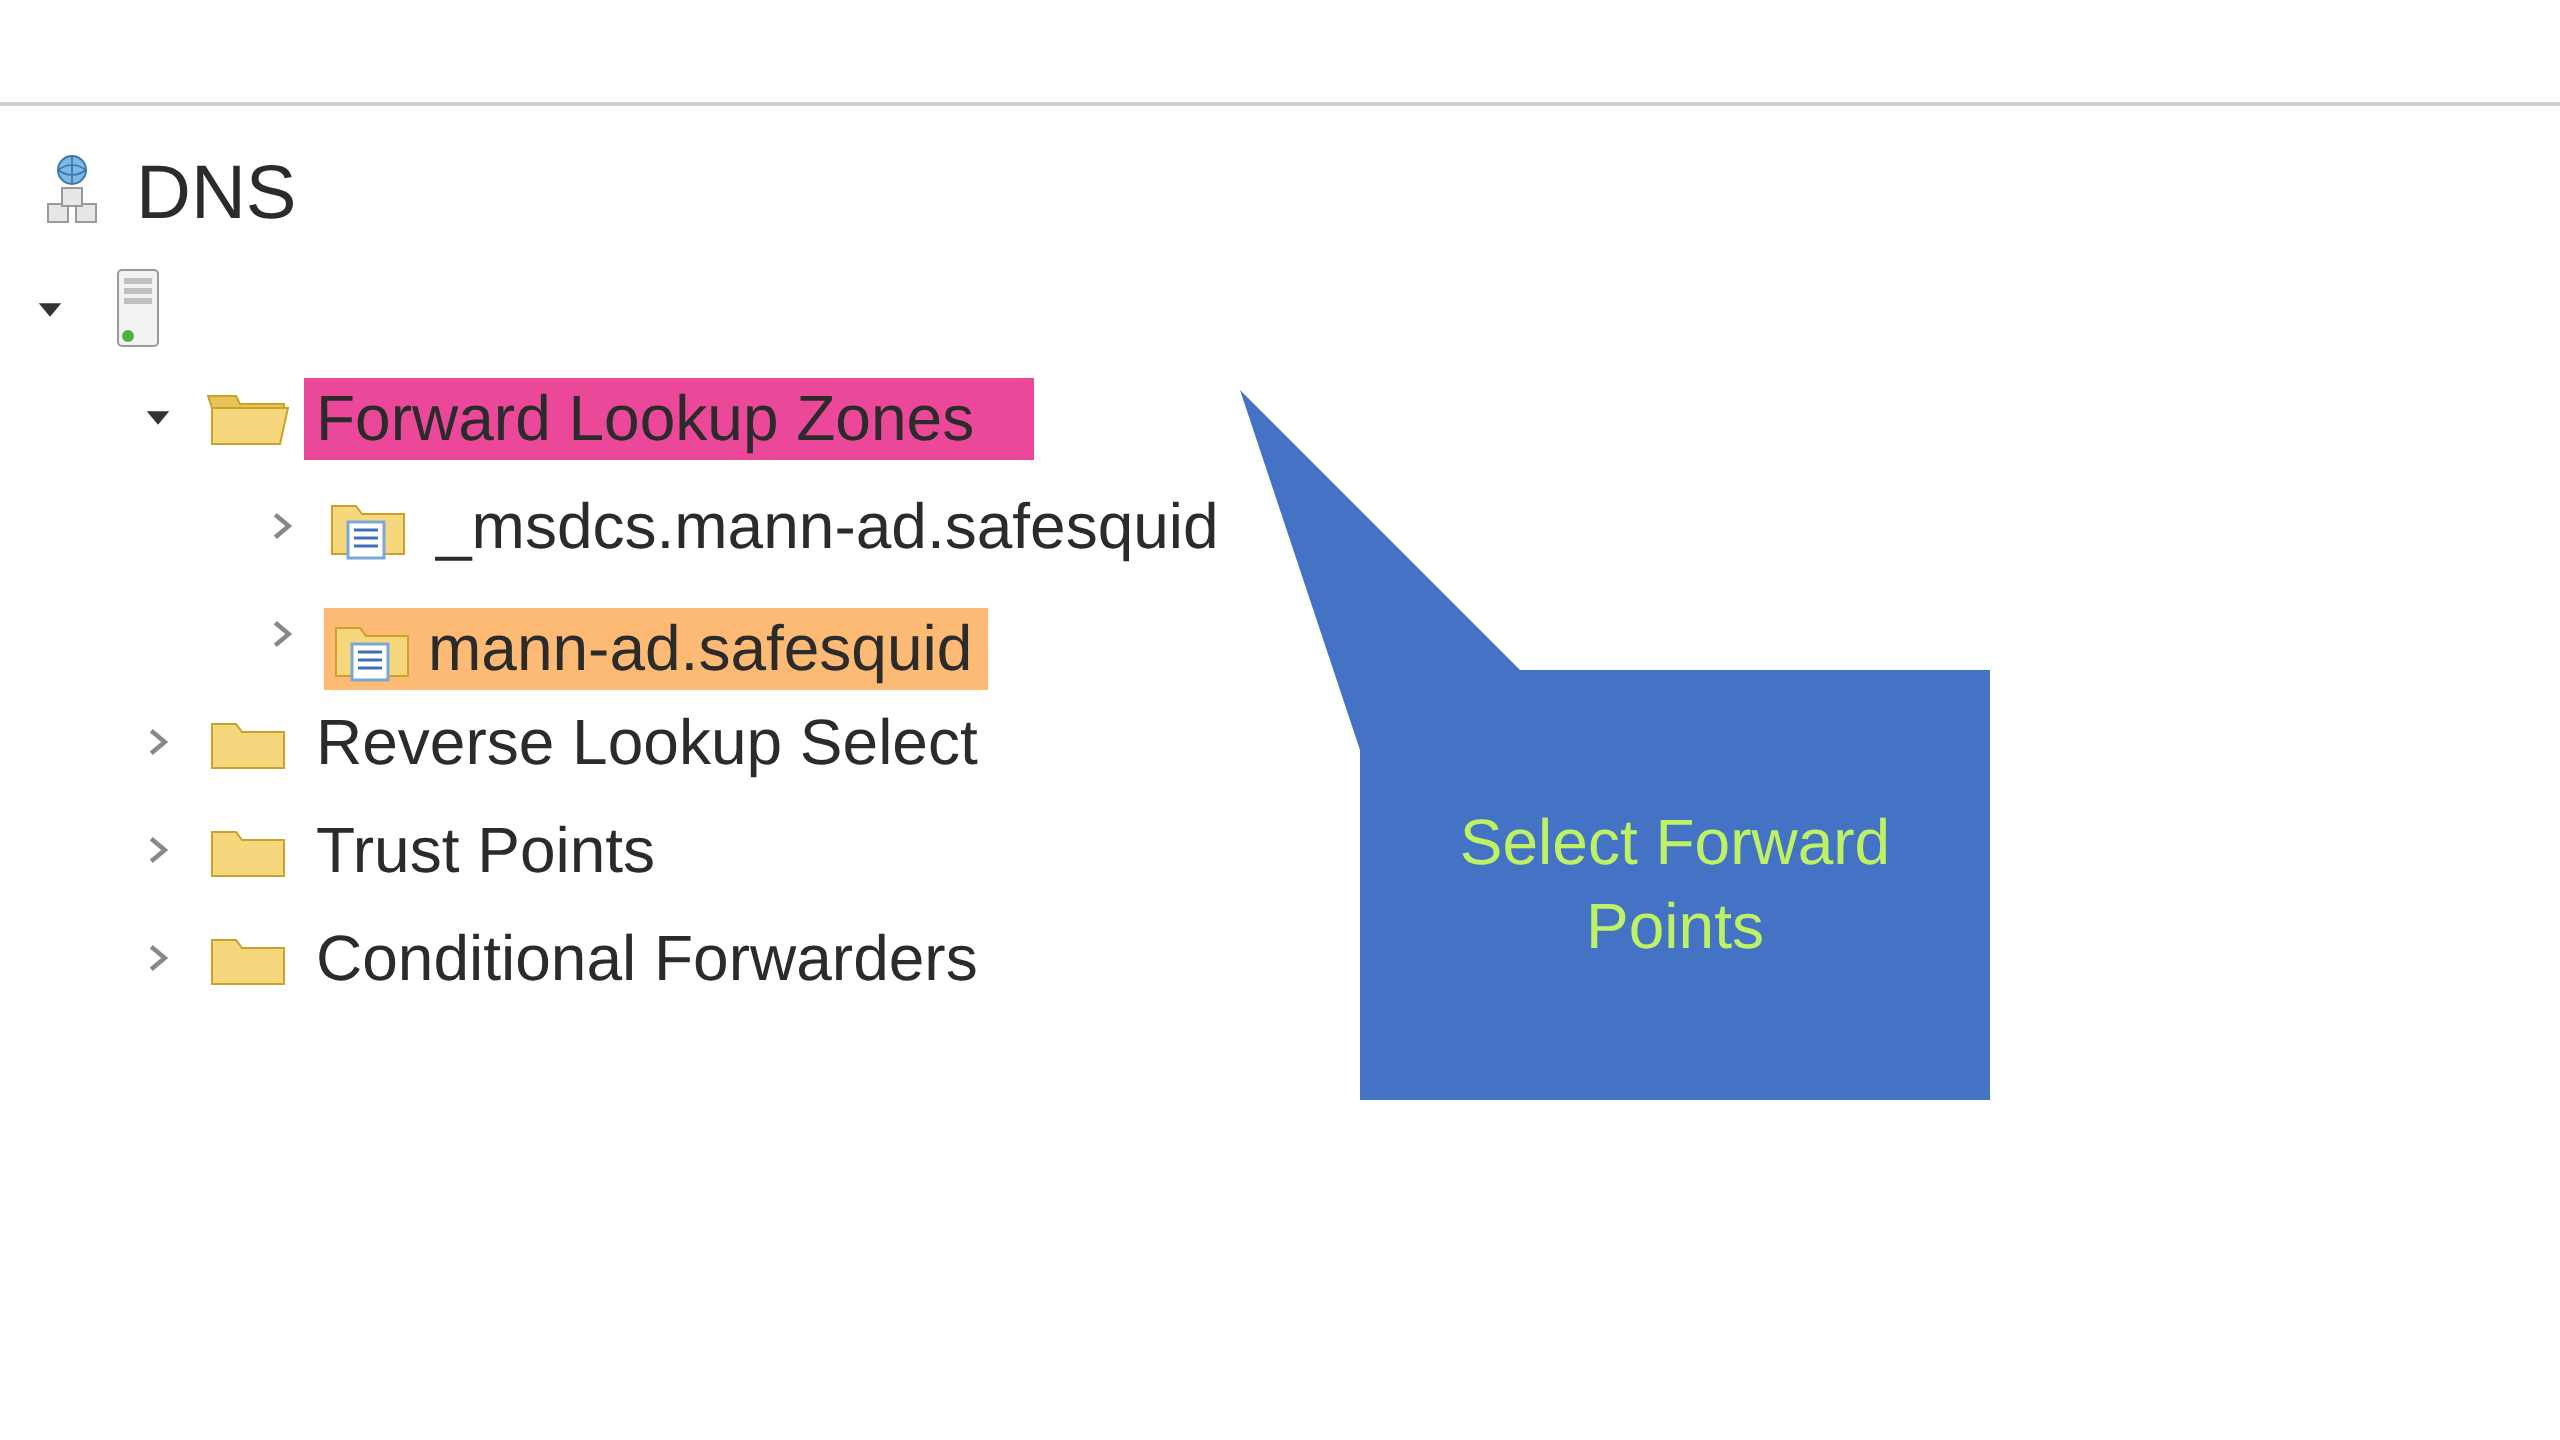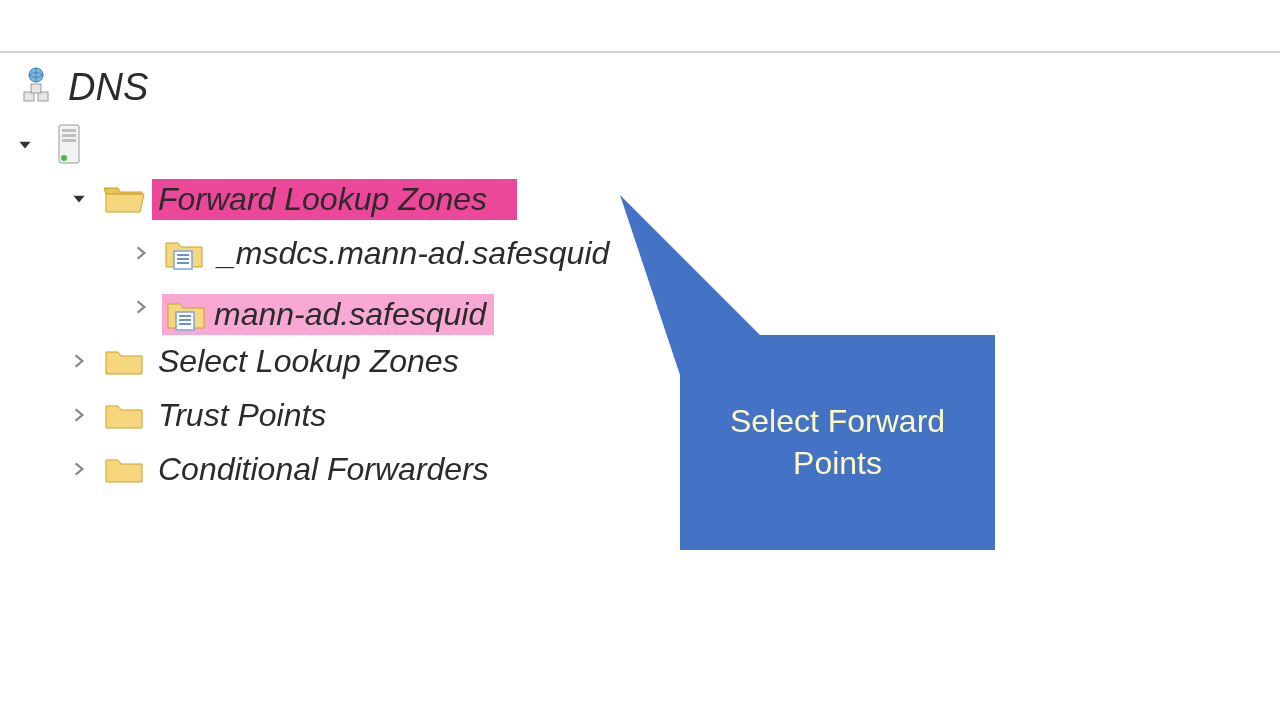--- a/index.html
+++ b/index.html
@@ -15,23 +15,22 @@
     .divider {
       position: absolute;
       top: 51px;
       left: 0;
       right: 0;
       height: 2px;
       background: #d0d0d0;
     }
     .tree {
       position: absolute;
-      top: 62px;
+      top: 72px;
       left: 14px;
-      font-style: italic;
     }
     .row {
       display: flex;
       align-items: center;
       height: 50px;
     }
     .arrow {
       width: 22px;
       height: 22px;
       display: flex;
@@ -49,37 +48,37 @@
     .label {
       font-size: 32px;
       color: #2b2b2b;
       padding: 2px 6px;
       white-space: nowrap;
     }
     .highlight-yellow {
       background: #ec4899;
     }
     .highlight-blue {
-      background: #f9a8d4;
+      background: #fdba74;
       margin-top: 14px;
     }
     .icon {
       display: inline-flex;
       align-items: center;
       justify-content: center;
       margin-right: 6px;
     }
     .callout {
       position: absolute;
       left: 680px;
       top: 335px;
       width: 315px;
       height: 215px;
       background: #4472c4;
-      color: #fef9c3;
+      color: #bef264;
       font-size: 32px;
       display: flex;
       align-items: center;
       justify-content: center;
       text-align: center;
       line-height: 1.3;
     }
     .callout-pointer {
       position: absolute;
       left: 620px;
@@ -185,21 +184,21 @@
       <svg viewBox="0 0 16 16">
           <path d="M5 3 L11 8 L5 13" fill="none" stroke="#888" stroke-width="2"></path>
         </svg>
     </span>
     <span class="spacer" style="width:12px;"></span>
     <span class="icon">
       <svg width="44" height="34" viewBox="0 0 44 34">
         <path d="M4 8 L16 8 L19 12 L40 12 L40 30 L4 30 Z" fill="#f7d77e" stroke="#c9a227" stroke-width="1"></path>
       </svg>
     </span>
-    <span class="label">Select Lookup Zones</span>
+    <span class="label">Reverse Lookup Select</span>
   </div>
 
   <div class="row" style="margin-left:54px; margin-top:4px;align-items:center;">
     <span class="arrow">
       <svg viewBox="0 0 16 16">
           <path d="M5 3 L11 8 L5 13" fill="none" stroke="#888" stroke-width="2"></path>
         </svg>
     </span>
     <span class="spacer" style="width:12px;"></span>
     <span class="icon">

